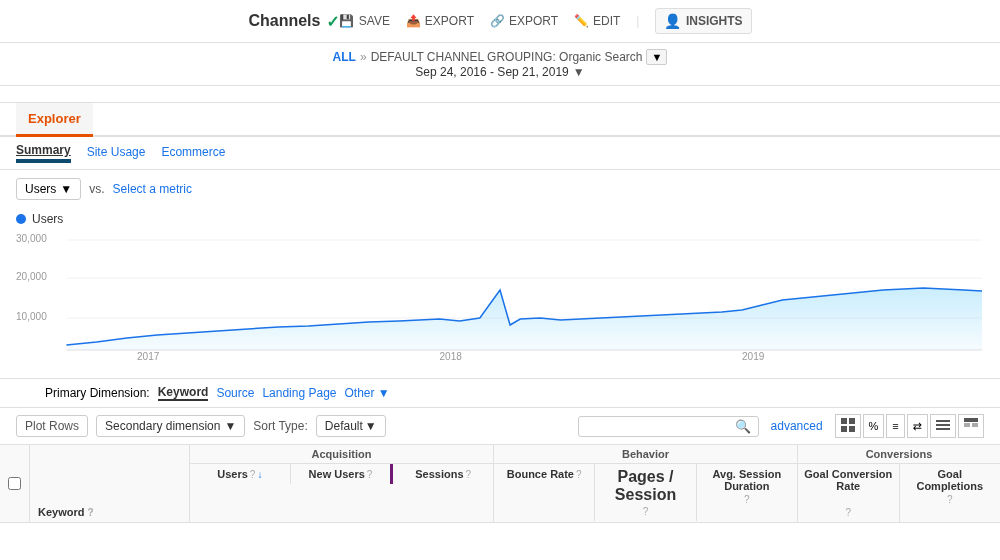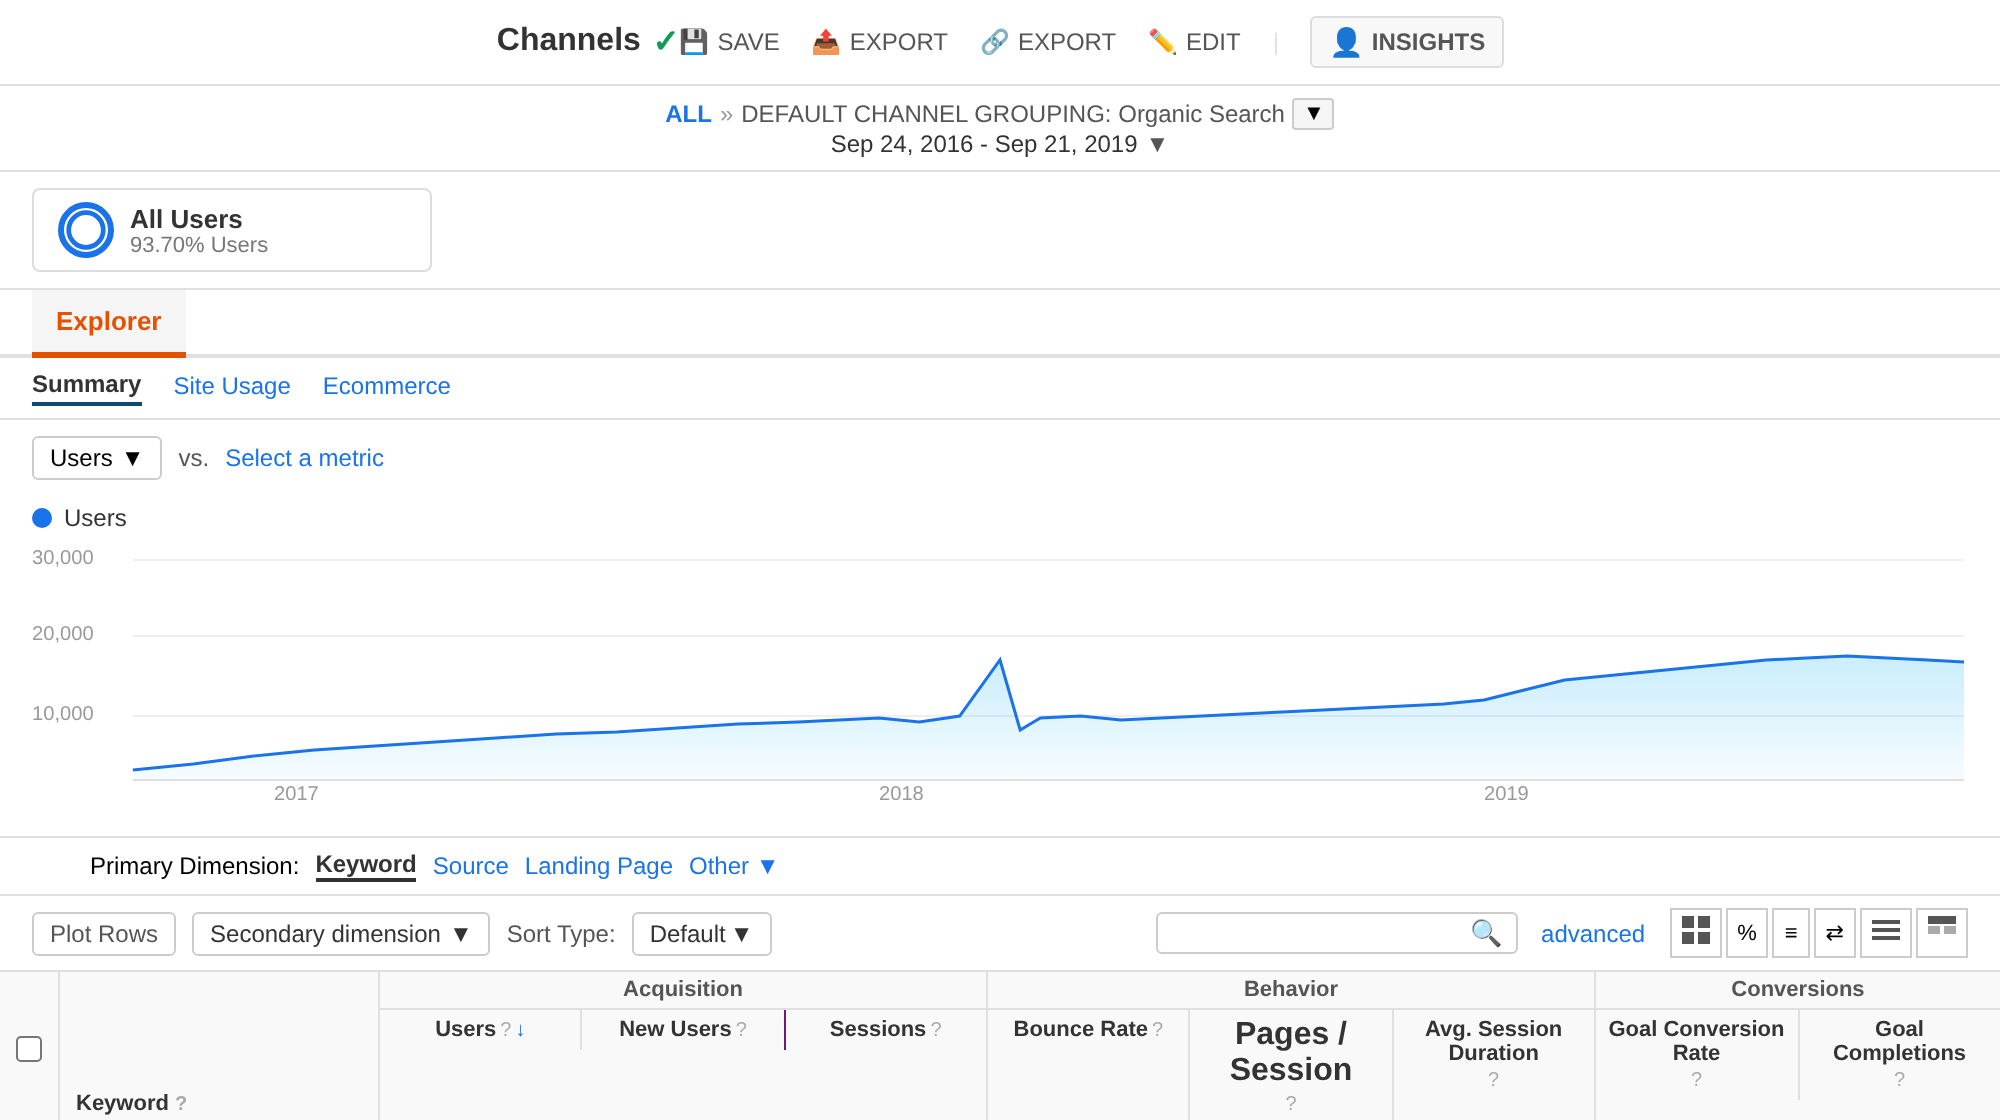--- a/index.html
+++ b/index.html
@@ -33,21 +33,21 @@
     .add-segment-icon { width: 24px; height: 24px; border-radius: 50%; border: 2px solid #ccc; display: flex; align-items: center; justify-content: center; color: #aaa; font-size: 14px; }
 
     
     .tab-bar { padding: 0 16px; border-bottom: 2px solid #e0e0e0; background: #fff; }
     .tab-bar .tab { display: inline-block; padding: 8px 12px; cursor: pointer; font-size: 13px; color: #555; border-bottom: 3px solid transparent; margin-bottom: -2px; }
     .tab-bar .tab.active { border-bottom: 3px solid #e65100; color: #e65100; font-weight: bold; background: #f5f5f5; }
 
     
     .sub-tabs { display: flex; align-items: center; gap: 16px; padding: 6px 16px; border-bottom: 1px solid #e0e0e0; }
     .sub-tab { font-size: 12px; color: #555; cursor: pointer; padding-bottom: 2px; }
-    .sub-tab.active { color: #333; font-weight: bold; border-bottom: 2px solid #0c4a6e; }
+    .sub-tab.active { color: #333; font-weight: bold; border-bottom: 4px solid #0c4a6e; text-decoration: underline; }
     .sub-tab.link { color: #1a73e8; }
 
     
     .chart-controls { display: flex; align-items: center; justify-content: space-between; padding: 8px 16px; }
     .metric-selector { display: flex; align-items: center; gap: 8px; }
     .metric-btn { display: flex; align-items: center; gap: 4px; border: 1px solid #ccc; border-radius: 3px; padding: 3px 8px; cursor: pointer; font-size: 12px; background: #fff; }
     .vs-text { color: #555; font-size: 12px; }
     .select-metric { color: #1a73e8; font-size: 12px; cursor: pointer; }
     .time-btns { display: flex; align-items: center; gap: 4px; }
     .time-btn { border: 1px solid #ccc; border-radius: 2px; padding: 3px 8px; cursor: pointer; font-size: 12px; background: #fff; color: #555; }
@@ -120,32 +120,20 @@
     <span class="breadcrumb-current">DEFAULT CHANNEL GROUPING: Organic Search</span>
     <button class="breadcrumb-dropdown">▼</button>
   </div>
   <div class="date-range">
     <span>Sep 24, 2016 - Sep 21, 2019</span>
     <span class="date-dropdown">▼</span>
   </div>
 </div>
 
 <div class="segments">
-  <div class="segment-card">
-    <div class="segment-icon">
-      <svg width="28" height="28" viewBox="0 0 28 28">
-        <circle cx="14" cy="14" r="11" fill="none" stroke="#1a73e8" stroke-width="3"></circle>
-        <path d="M14 3 A11 11 0 0 1 25 14" fill="none" stroke="#1a73e8" stroke-width="3" opacity="0"></path>
-      </svg>
-    </div>
-    <div class="segment-info">
-      <span class="segment-name">All Users</span>
-      <span class="segment-sub">93.70% Users</span>
-    </div>
-  </div>
 </div>
 
 <div class="tab-bar">
   <span class="tab active">Explorer</span>
 </div>
 
 <div class="sub-tabs">
   <span class="sub-tab active">Summary</span>
   <span class="sub-tab link">Site Usage</span>
   <span class="sub-tab link">Ecommerce</span>
@@ -273,21 +261,21 @@
   <div style="flex:3; border-right:1px solid #e0e0e0;">
     <div style="text-align:center; padding:3px; border-bottom:1px solid #e0e0e0; font-size:11px; color:#555; font-weight:bold;">Acquisition</div>
     <div style="display:flex;">
       <div style="flex:1; padding:4px 6px; border-right:1px solid #e0e0e0; text-align:center;">
         <div style="display:flex;align-items:center;justify-content:center;gap:2px;">
           <span style="font-size:11px;font-weight:bold;">Users</span>
           <span style="color:#aaa;font-size:10px;">?</span>
           <span style="color:#1a73e8;font-size:10px;">↓</span>
         </div>
       </div>
-      <div style="flex:1; padding:4px 6px; border-right:1px solid #701a75; text-align:center;">
+      <div style="flex:1; padding:4px 6px; border-right:3px solid #701a75; text-align:center;">
         <div style="display:flex;align-items:center;justify-content:center;gap:2px;flex-wrap:wrap;">
           <span style="font-size:11px;font-weight:bold;">New Users</span>
           <span style="color:#aaa;font-size:10px;">?</span>
         </div>
       </div>
       <div style="flex:1; padding:4px 6px; text-align:center;">
         <div style="display:flex;align-items:center;justify-content:center;gap:2px;">
           <span style="font-size:11px;font-weight:bold;">Sessions</span>
           <span style="color:#aaa;font-size:10px;">?</span>
         </div>
@@ -316,21 +304,21 @@
           <span style="color:#aaa;font-size:10px;">?</span>
         </div>
       </div>
     </div>
   </div>
 
   <div style="flex:2;">
     <div style="text-align:center; padding:3px; border-bottom:1px solid #e0e0e0; font-size:11px; color:#555; font-weight:bold;">Conversions</div>
     <div style="display:flex;">
       <div style="flex:1; padding:4px 6px; border-right:1px solid #e0e0e0; text-align:center;">
-        <div style="display:flex;align-items:center;justify-content:center;gap:2px;flex-wrap:wrap;">
+        <div style="display:flex;align-items:center;justify-content:center;gap:15px;flex-wrap:wrap;">
           <span style="font-size:11px;font-weight:bold;">Goal Conversion Rate</span>
           <span style="color:#aaa;font-size:10px;">?</span>
         </div>
       </div>
       <div style="flex:1; padding:4px 6px; text-align:center;">
         <div style="display:flex;align-items:center;justify-content:center;gap:2px;flex-wrap:wrap;">
           <span style="font-size:11px;font-weight:bold;">Goal Completions</span>
           <span style="color:#aaa;font-size:10px;">?</span>
         </div>
       </div>

